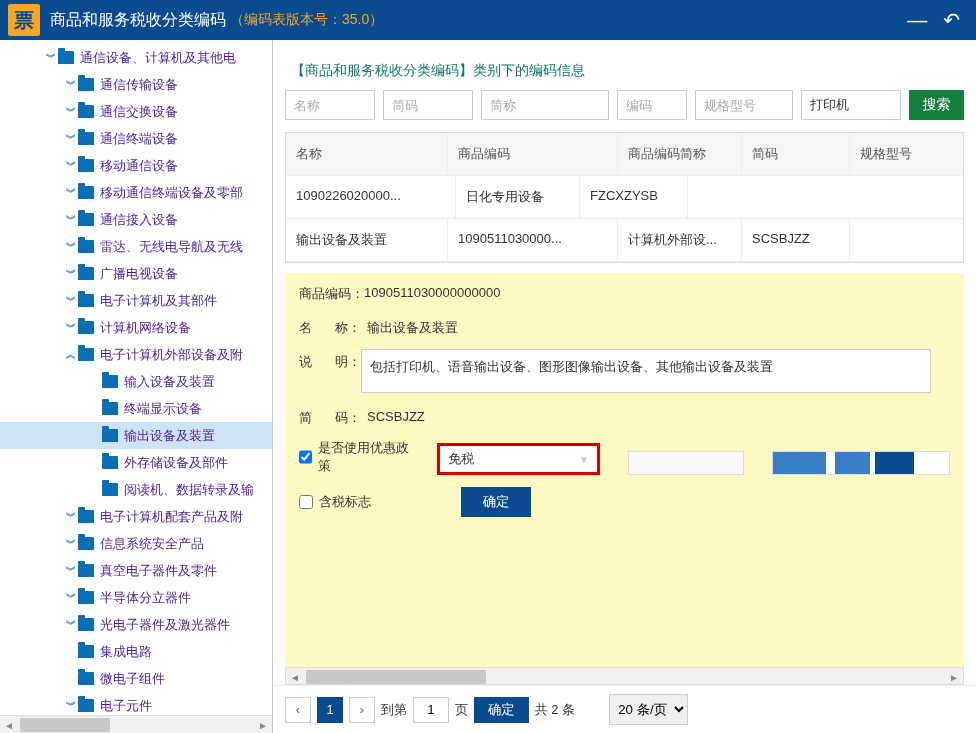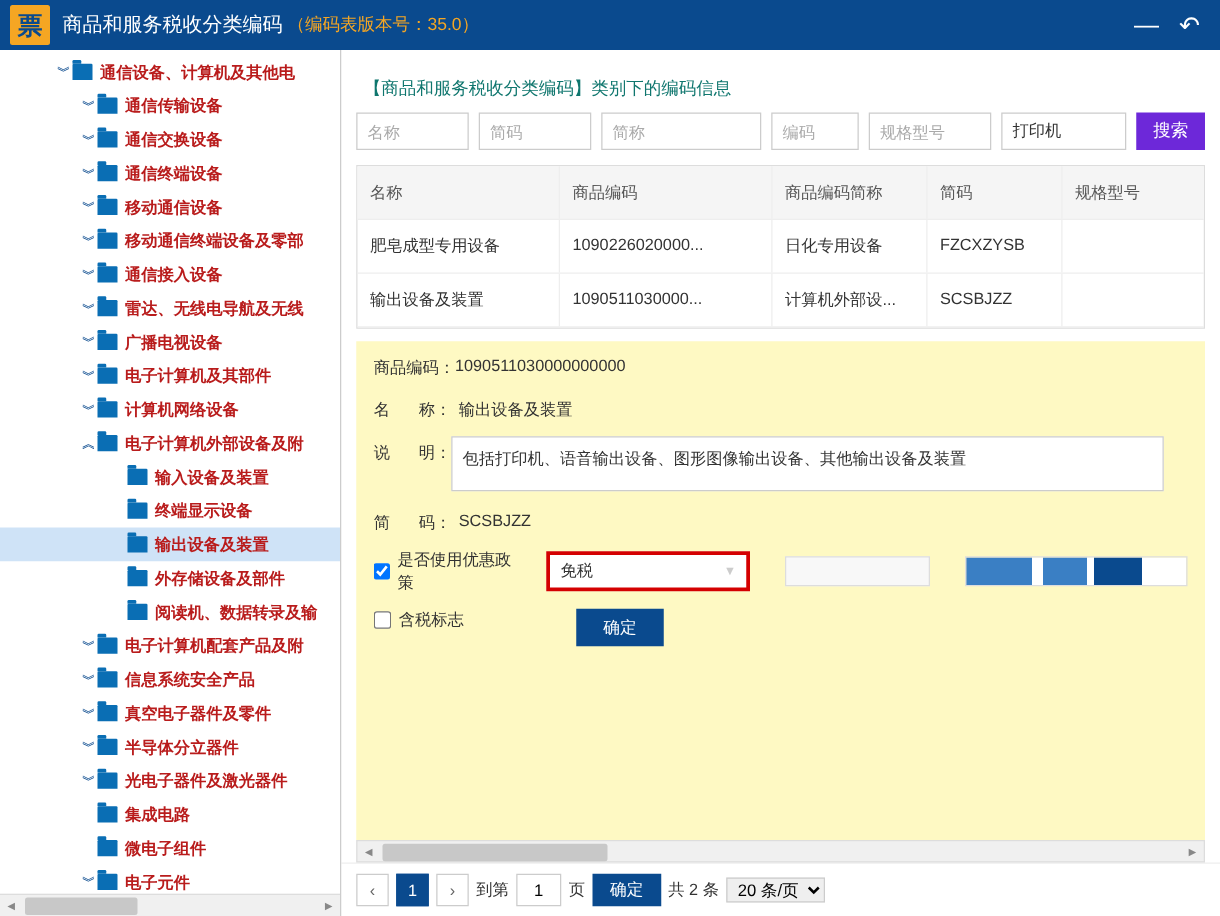--- a/index.html
+++ b/index.html
@@ -87,21 +87,21 @@
   flex-shrink: 0;
 }
 .folder-icon::before {
   content: "";
   position: absolute;
   top: -3px; left: 0;
   width: 7px; height: 3px;
   background: #0a6eb4;
   border-radius: 1px 1px 0 0;
 }
-.tree-label { color: #b91c1c; font-weight: bold; }
+.tree-label { color: #4c1d95; }
 .ind1 { padding-left: 44px; }
 .ind2 { padding-left: 64px; }
 .ind3 { padding-left: 88px; }
 .sidebar-hscroll {
   height: 18px;
   background: #f0f0f0;
   border-top: 1px solid #ddd;
   position: relative;
 }
 .hscroll-arrow {
@@ -145,21 +145,21 @@
   color: #333;
 }
 .search-input::placeholder { color: #aaa; }
 .sw-name { width: 90px; }
 .sw-sc { width: 90px; }
 .sw-abbr { width: 128px; }
 .sw-code { width: 70px; }
 .sw-spec { width: 98px; }
 .sw-val { width: 100px; }
 .btn-search {
-  background: #6d28d9;
+  background: #15803d;
   color: #fff;
   border: none;
   height: 30px;
   width: 92px;
   cursor: pointer;
   font-size: 14px;
   text-align: center;
 }
 .table {
   margin: 0 12px;
@@ -210,21 +210,21 @@
 .desc-box {
   border: 1px solid #ccc;
   background: #fff;
   padding: 8px;
   width: 570px;
   min-height: 44px;
   font-size: 13px;
 }
 .policy-row {
   display: flex;
-  align-items: center;
+  align-items: flex-end;
   gap: 28px;
   margin-top: 6px;
 }
 .chk {
   display: flex;
   align-items: center;
   gap: 6px;
 }
 .chk input { width: 14px; height: 14px; }
 .select-box {
@@ -247,21 +247,21 @@
   position: relative;
 }
 .strip2 {
   height: 24px;
   width: 200px;
   border: 1px solid #ddd;
   background: linear-gradient(90deg, #3a7fc4 0%, #3a7fc4 30%, #fff 30%, #fff 35%, #3a7fc4 35%, #3a7fc4 55%, #fff 55%, #fff 58%, #0a4a8e 58%, #0a4a8e 80%, #fff 80%);
 }
 .confirm-row {
   display: flex;
-  align-items: flex-start;
+  align-items: center;
   gap: 30px;
   margin-top: 12px;
 }
 .btn-confirm {
   background: #0a4a8e;
   color: #fff;
   border: none;
   height: 30px;
   width: 70px;
   cursor: pointer;
@@ -305,23 +305,24 @@
 }
 .pg-confirm {
   background: #0a4a8e;
   color: #fff;
   border: none;
   height: 26px;
   padding: 0 14px;
   cursor: pointer;
 }
 .pg-select {
-  height: 20px;
+  height: 31px;
   border: 1px solid #ccc;
   padding: 0 4px;
+  margin-left: 28px;
 }
 </style>
 </head>
 <body>
 
 <div class="titlebar">
   <div class="logo">票</div>
   <span class="title-text">商品和服务税收分类编码</span>
   <span class="title-ver">（编码表版本号：35.0）</span>
   <div class="title-spacer"></div>
@@ -480,21 +481,20 @@
 
     <div class="table">
       <div class="thead">
         <div class="tcell c1">名称</div>
         <div class="tcell c2">商品编码</div>
         <div class="tcell c3">商品编码简称</div>
         <div class="tcell c4">简码</div>
         <div class="tcell c5">规格型号</div>
       </div>
       <div class="trow">
-        <div class="tcell c1">肥皂成型专用设备</div>
         <div class="tcell c2">1090226020000...</div>
         <div class="tcell c3">日化专用设备</div>
         <div class="tcell c4">FZCXZYSB</div>
         <div class="tcell c5"></div>
       </div>
       <div class="trow">
         <div class="tcell c1">输出设备及装置</div>
         <div class="tcell c2">1090511030000...</div>
         <div class="tcell c3">计算机外部设...</div>
         <div class="tcell c4">SCSBJZZ</div>

